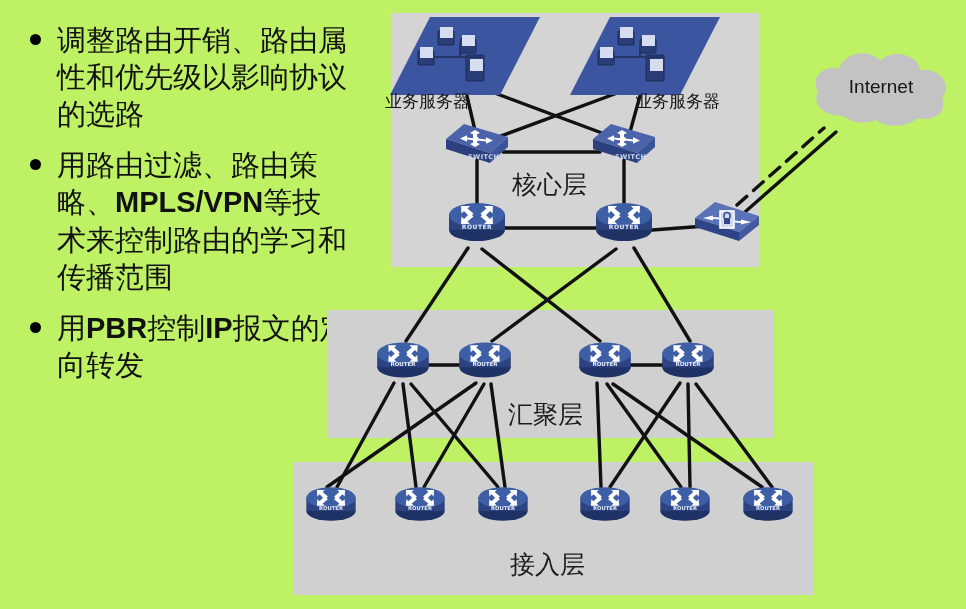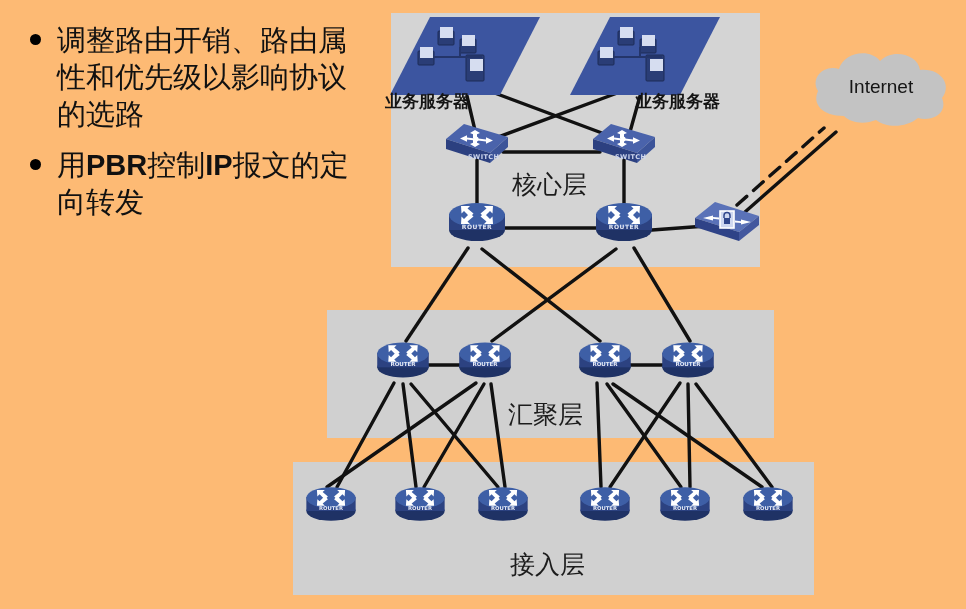--- a/index.html
+++ b/index.html
@@ -4,21 +4,21 @@
 <style>
   html, body {
     margin: 0;
     padding: 0;
     background: #f2f2f2;
   }
   #root {
     position: relative;
     width: 966px;
     height: 609px;
-    background: #fdba74;
+    background: #bef264;
     overflow: hidden;
     font-family: "Liberation Sans", "DejaVu Sans", sans-serif;
   }
 
   
   #bullets {
     position: absolute;
     left: 30px;
     top: 22px;
     width: 320px;
@@ -84,21 +84,20 @@
   
   .server-farm { width: 150px; height: 86px; }
 
   
   .farm-caption {
     position: absolute;
     font-size: 17px;
     color: #141414;
     white-space: nowrap;
     font-family: "DejaVu Sans", "Liberation Sans", sans-serif;
-    font-weight: bold;
   }
   #cap-biz    { left: 385px; top: 90px; }
   #cap-office { left: 635px; top: 90px; }
 
   
   #cloud {
     position: absolute;
     left: 806px;
     top: 44px;
     width: 150px;
@@ -120,20 +119,24 @@
 
 <div id="root">
 
   <div id="bullets">
 
     <div class="bullet-row">
       <span class="bullet-dot"></span>
       <span class="bullet-text">调整路由开销、路由属性和优先级以影响协议的选路</span>
     </div>
 
+    <div class="bullet-row">
+      <span class="bullet-dot"></span>
+      <span class="bullet-text"><span>用路由过滤、路由策略、<b>MPLS/VPN</b>等技术来控制路由的学习和传播范围</span></span>
+    </div>
 
     <div class="bullet-row">
       <span class="bullet-dot"></span>
       <span class="bullet-text"><span>用<b>PBR</b>控制<b>IP</b>报文的定向转发</span></span>
     </div>
 
   </div>
 
   <div class="layer-panel" id="panel-core"></div>
   <div class="layer-panel" id="panel-aggr"></div>

